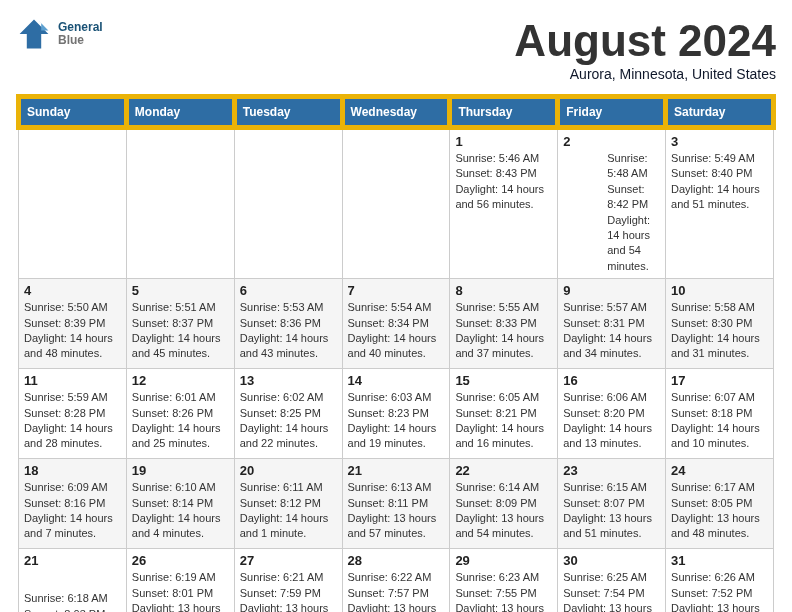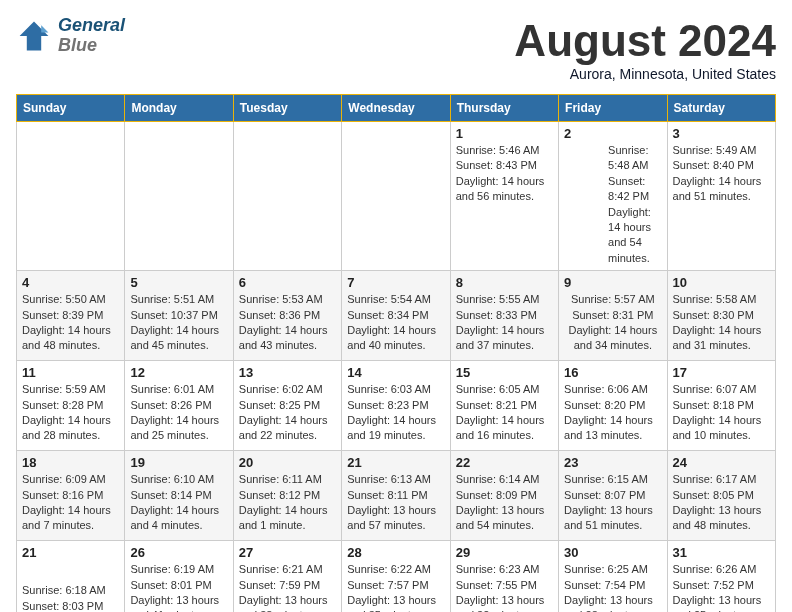--- a/index.html
+++ b/index.html
@@ -15,25 +15,24 @@
       justify-content: space-between;
       align-items: flex-start;
       margin-bottom: 12px;
     }
     .logo {
       display: flex;
       align-items: center;
       gap: 6px;
     }
     .logo-text {
-      font-size: 18px;
+      font-size: 12px;
       font-weight: bold;
       color: #1a5276;
       line-height: 1.1;
-      font-style: italic;
     }
     .logo-icon {
       width: 36px;
       height: 36px;
     }
     .title-block {
       text-align: right;
     }
     .month-title {
       font-size: 44px;
@@ -49,21 +48,21 @@
       border-collapse: collapse;
       font-size: 11px;
     }
     thead tr th {
       background: #2e6da4;
       color: #fff;
       text-align: left;
       padding: 6px 6px;
       font-size: 12px;
       font-weight: bold;
-      border: 1px solid #eab308;
+      border: 5px solid #eab308;
     }
     tbody tr td {
       border: 1px solid #ccc;
       vertical-align: top;
       padding: 4px 5px;
       height: 90px;
       background: #fff;
       width: calc(100% / 7);
     }
     tbody tr:nth-child(even) td {
@@ -149,21 +148,21 @@
         <td>
           <div class="day-num">4</div>
           <div class="day-info" style="white-space: pre-line;">Sunrise: 5:50 AM
 Sunset: 8:39 PM
 Daylight: 14 hours
 and 48 minutes.</div>
         </td>
         <td>
           <div class="day-num">5</div>
           <div class="day-info" style="white-space: pre-line;">Sunrise: 5:51 AM
-Sunset: 10:37 PM
+Sunset: 8:37 PM
 Daylight: 14 hours
 and 45 minutes.</div>
         </td>
         <td>
           <div class="day-num">6</div>
           <div class="day-info" style="white-space: pre-line;">Sunrise: 5:53 AM
 Sunset: 8:36 PM
 Daylight: 14 hours
 and 43 minutes.</div>
         </td>
@@ -176,21 +175,21 @@
         </td>
         <td>
           <div class="day-num">8</div>
           <div class="day-info" style="white-space: pre-line;">Sunrise: 5:55 AM
 Sunset: 8:33 PM
 Daylight: 14 hours
 and 37 minutes.</div>
         </td>
         <td>
           <div class="day-num">9</div>
-          <div class="day-info" style="white-space: pre-line; text-align: center;">Sunrise: 5:57 AM
+          <div class="day-info" style="white-space: pre-line;">Sunrise: 5:57 AM
 Sunset: 8:31 PM
 Daylight: 14 hours
 and 34 minutes.</div>
         </td>
         <td>
           <div class="day-num">10</div>
           <div class="day-info" style="white-space: pre-line;">Sunrise: 5:58 AM
 Sunset: 8:30 PM
 Daylight: 14 hours
 and 31 minutes.</div>

